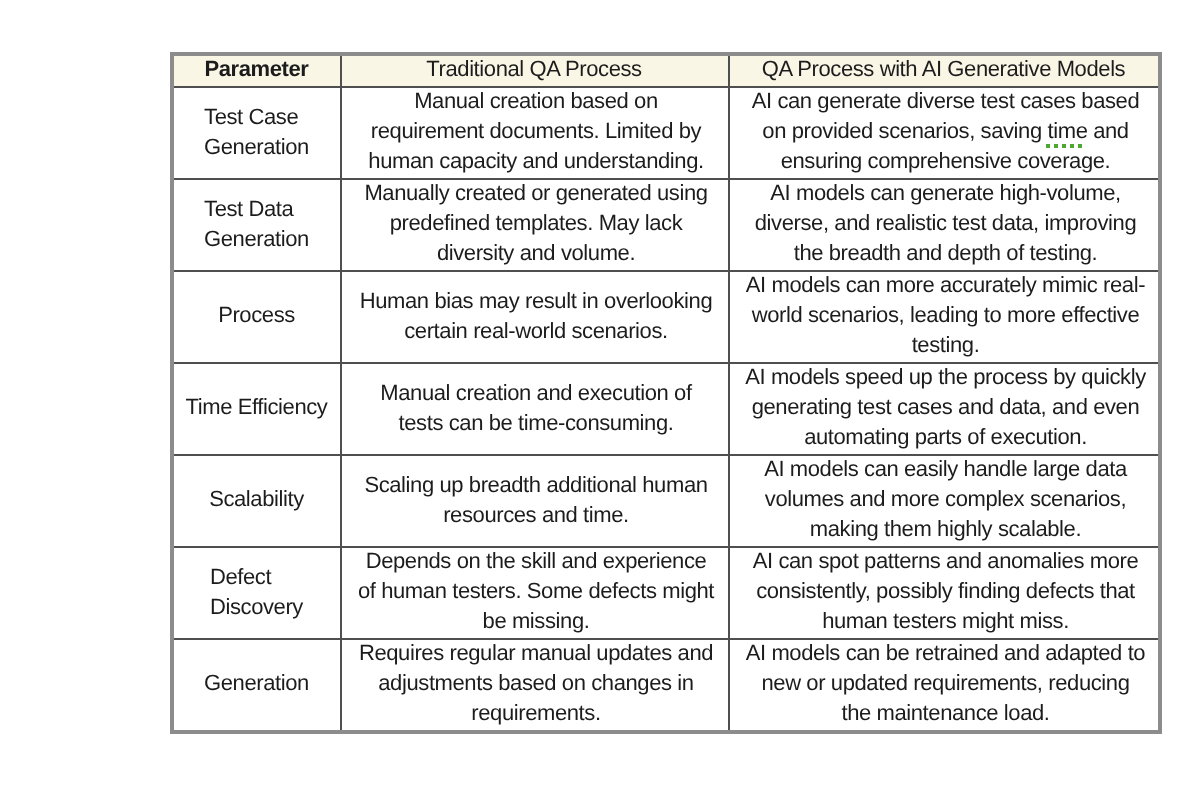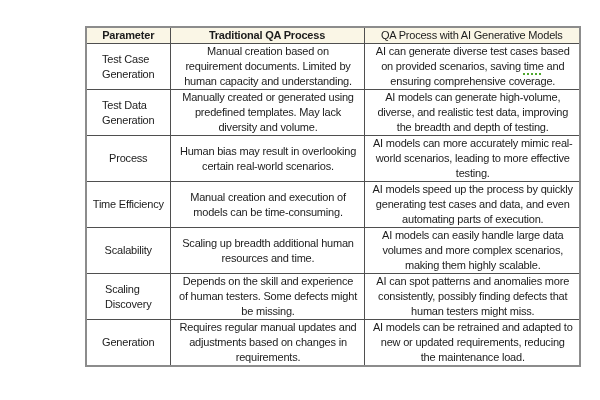--- a/index.html
+++ b/index.html
@@ -85,21 +85,21 @@
     </colgroup>
     <thead>
       <tr>
         <th>
           <div class="cwrap">
               <span class="txt" style="font-weight:bold">Parameter</span>
             </div>
         </th>
         <th>
           <div class="cwrap">
-              <span class="txt" style="font-weight:bold">Traditional QA Process</span>
+              <span class="txt" style="font-weight:normal">Traditional QA Process</span>
             </div>
         </th>
         <th>
           <div class="cwrap">
               <span class="txt" style="font-weight:normal">QA Process with AI Generative Models</span>
             </div>
         </th>
       </tr>
     </thead>
     <tbody id="table-body">
@@ -169,21 +169,21 @@
         </tr>
         <tr>
           <td class="col-param">
             <div class="cwrap">
               <span class="txt">Time Efficiency</span>
             </div>
           </td>
           <td class="col-trad">
             <div class="cwrap">
               <span class="txt">Manual creation and execution of
-models can be time-consuming.</span>
+tests can be time-consuming.</span>
             </div>
           </td>
           <td class="col-ai">
             <div class="cwrap">
               <span class="txt">AI models speed up the process by quickly
 generating test cases and data, and even
 automating parts of execution.</span>
             </div>
           </td>
         </tr>
@@ -203,21 +203,21 @@
             <div class="cwrap">
               <span class="txt">AI models can easily handle large data
 volumes and more complex scenarios,
 making them highly scalable.</span>
             </div>
           </td>
         </tr>
         <tr>
           <td class="col-param">
             <div class="cwrap">
-              <span class="txt">Scaling
+              <span class="txt">Defect
 Discovery</span>
             </div>
           </td>
           <td class="col-trad">
             <div class="cwrap">
               <span class="txt">Depends on the skill and experience
 of human testers. Some defects might
 be missing.</span>
             </div>
           </td>

